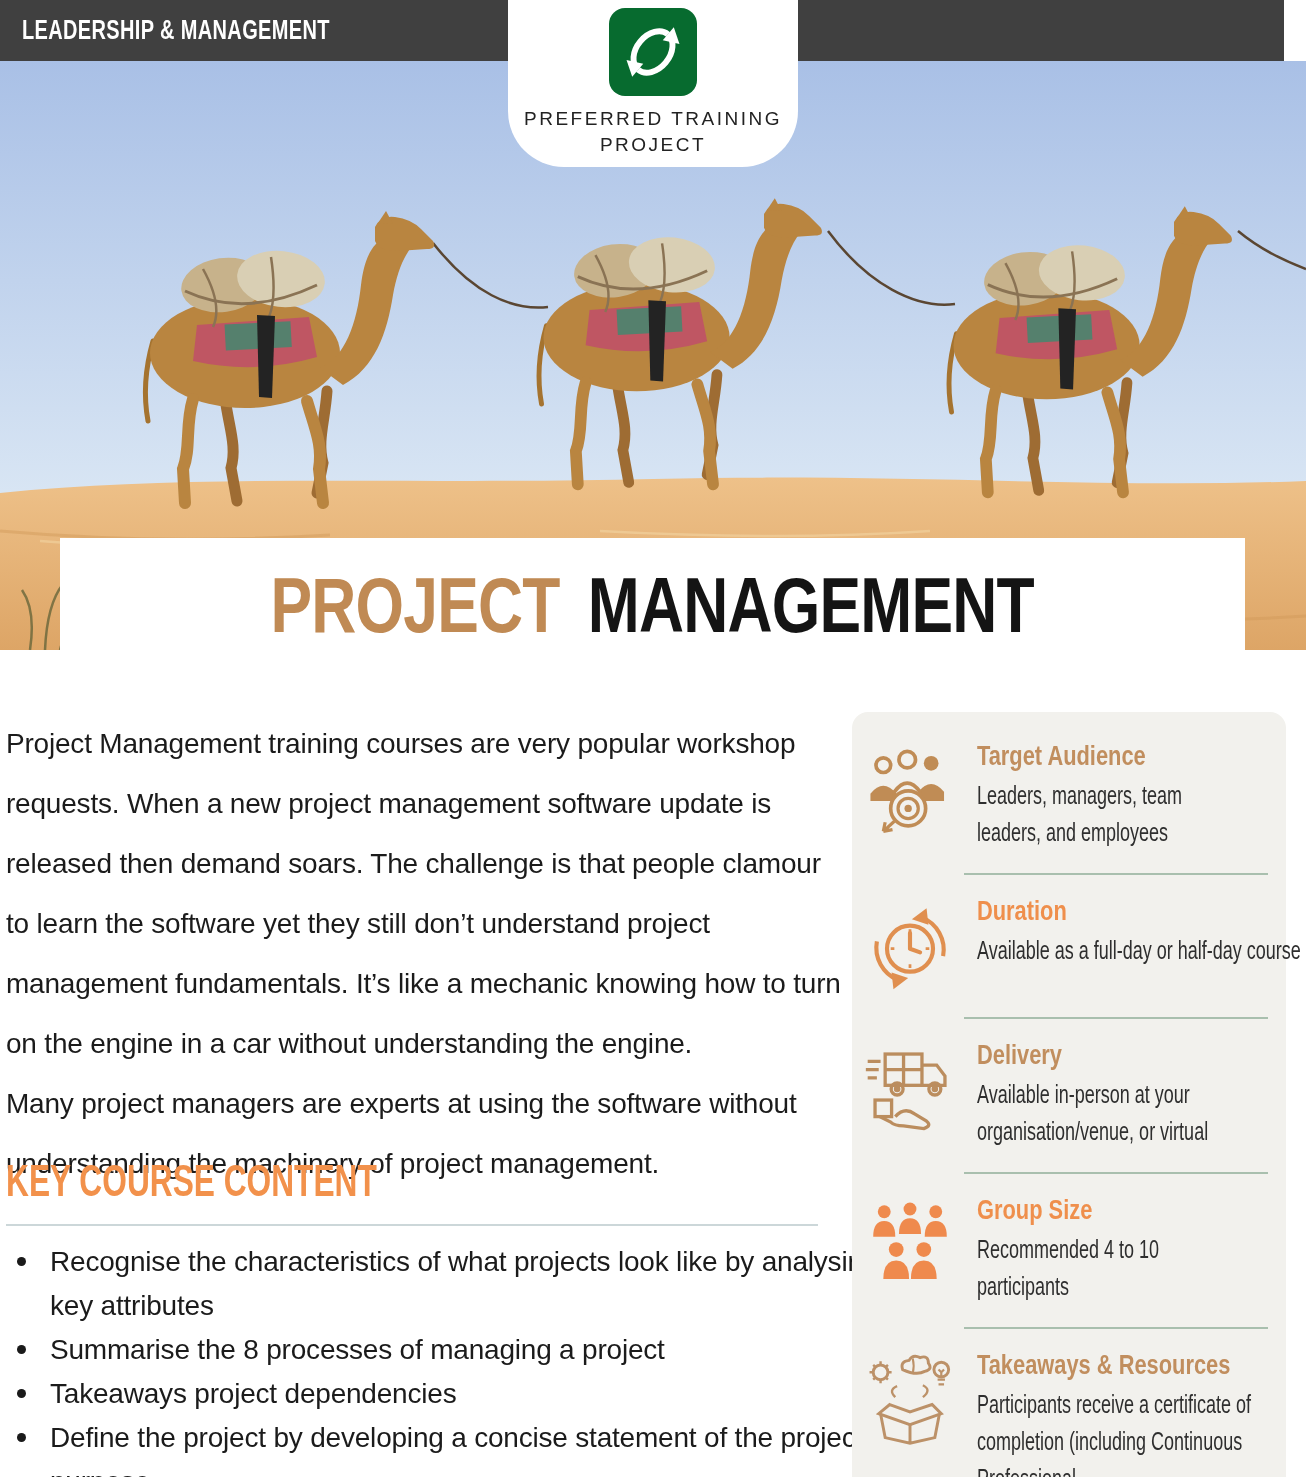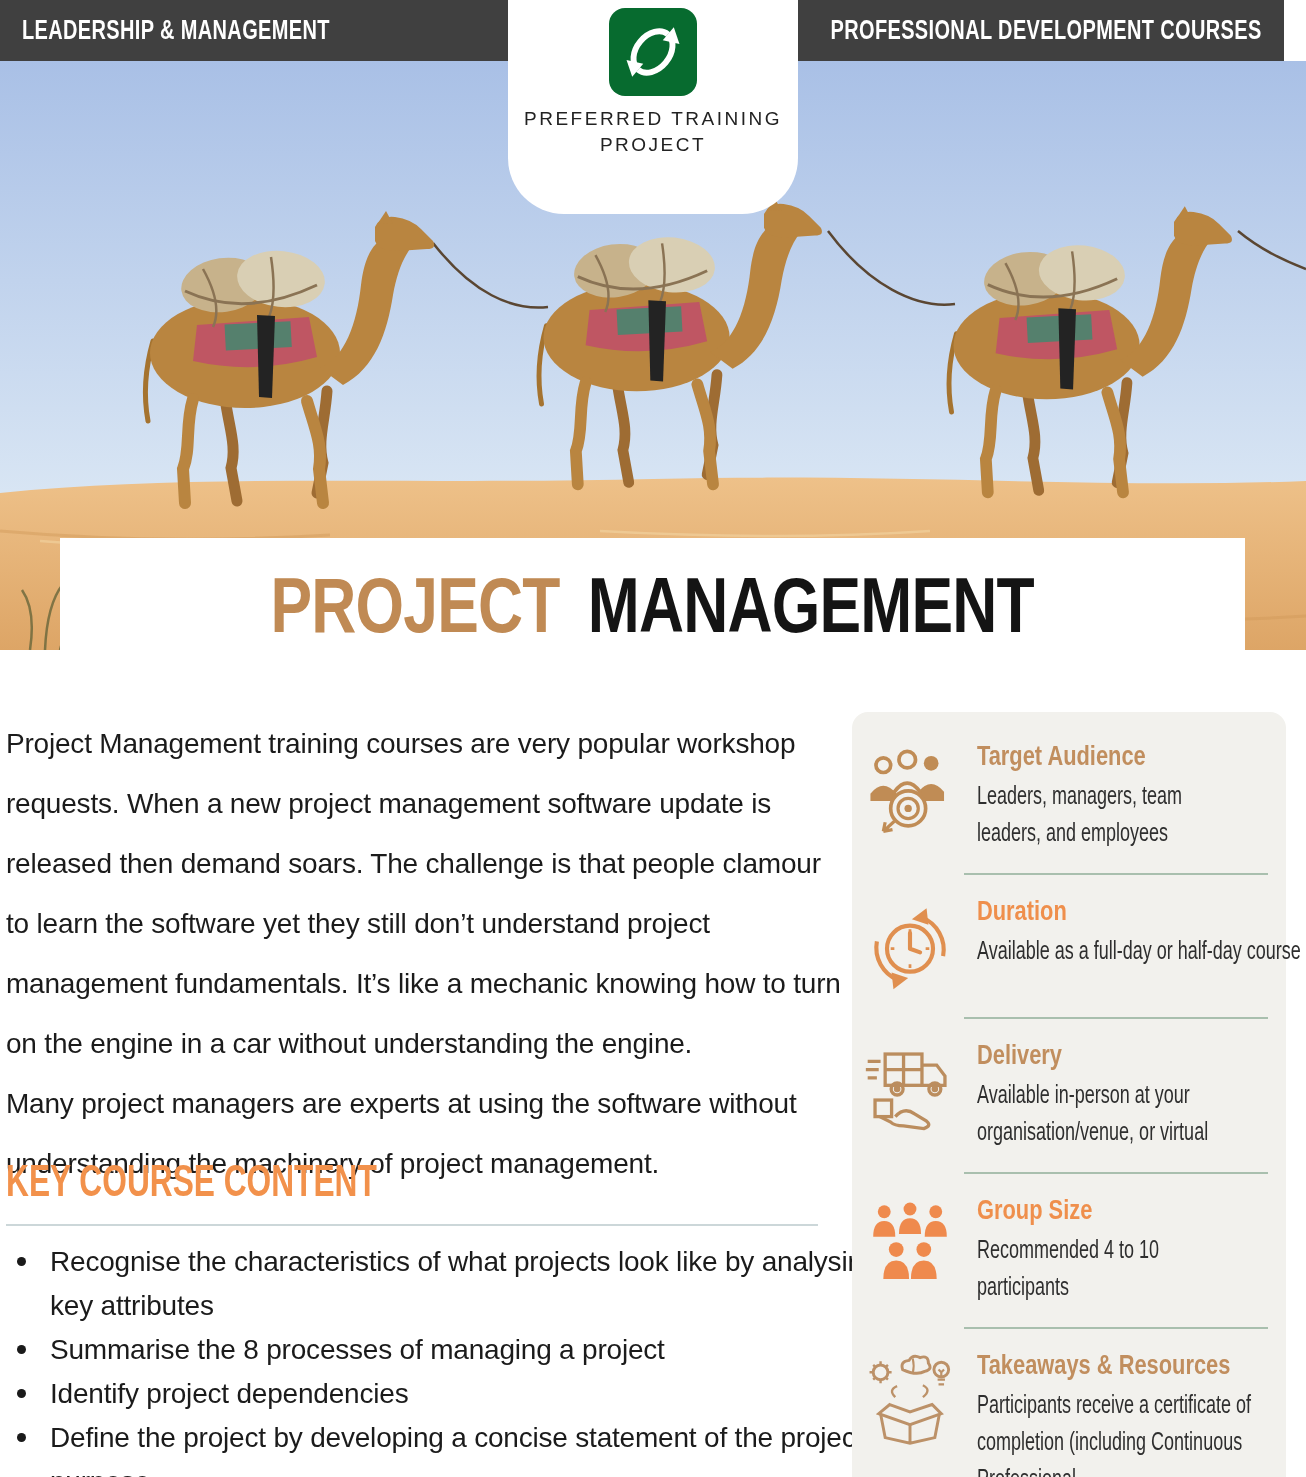--- a/index.html
+++ b/index.html
@@ -13,21 +13,21 @@
     position:absolute; left:0; top:0; width:1284px; height:61px;
     background:#404040; z-index:2;
     display:flex; align-items:center; justify-content:space-between;
     padding:0 22px;
   }
   .topbar-label { color:#fff; font-size:27px; font-weight:800; letter-spacing:.5px; white-space:nowrap; }
   .cx-l { display:inline-block; transform:scaleX(.74); transform-origin:0 50%; }
   .cx-r { display:inline-block; transform:scaleX(.74); transform-origin:100% 50%; }
   
   .logo-card {
-    position:absolute; left:508px; top:0; width:290px; height:214px;
+    position:absolute; left:508px; top:0; width:290px; height:167px;
     background:#fff; border-radius:0 0 56px 56px; z-index:5;
     display:flex; flex-direction:column; align-items:center;
   }
   .logo-square {
     margin-top:8px; width:88px; height:88px; background:#076b2f; border-radius:16px;
     display:flex; align-items:center; justify-content:center;
   }
   .logo-text { margin-top:10px; text-align:center; font-size:19px; letter-spacing:2.5px;
     color:#222; line-height:26px; font-weight:500; }
   
@@ -77,21 +77,20 @@
   .w-mid p { width:435px; }
   .side-divider { height:2px; background:#a9bfae; margin:22px 18px 0 112px; }
 </style>
 </head>
 <body>
 
 <div class="page">
 
   <header class="topbar">
     <span class="topbar-label"><span class="cx-l">LEADERSHIP &amp; MANAGEMENT</span></span>
-    <span class="topbar-label"><span class="cx-r">PROFESSIONAL DEVELOPMENT COURSES</span></span>
   </header>
 
   <div class="logo-card">
     <div class="logo-square">
       <svg width="66" height="66" viewBox="0 0 100 100">
         <g transform="rotate(40 50 50)">
           <path d="M50,15 A25,35 0 0 1 50,85" stroke="#fff" stroke-width="9" fill="none"></path>
           <path d="M50,85 A25,35 0 0 1 50,15" stroke="#fff" stroke-width="9" fill="none"></path>
           <polygon points="50,99 27,85 50,73" fill="#fff"></polygon>
           <polygon points="50,1 73,15 50,27" fill="#fff"></polygon>
@@ -156,21 +155,21 @@
     <p>Project Management training courses are very popular workshop requests. When a new project management software update is released then demand soars. The challenge is that people clamour to learn the software yet they still don’t understand project management fundamentals. It’s like a mechanic knowing how to turn on the engine in a car without understanding the engine.</p>
     <p>Many project managers are experts at using the software without understanding the machinery of project management.</p>
   </div>
 
   <h2 class="key-heading"><span>KEY COURSE CONTENT</span></h2>
   <div class="rule"></div>
 
   <ul class="bullets">
     <li>Recognise the characteristics of what projects look like by analysing key attributes</li>
     <li>Summarise the 8 processes of managing a project</li>
-    <li>Identify project dependencies</li>
+    <li>Takeaways project dependencies</li>
     <li>Define the project by developing a concise statement of the project’s purpose</li>
   </ul>
 
   <aside class="sidebar">
 
     <section class="side-section t-tan w-narrow">
       <div class="side-icon">
         <svg width="92" height="92" viewBox="0 0 100 100" fill="none" stroke="#c08c55" stroke-width="4">
           <circle cx="21" cy="23" r="8"></circle>
           <circle cx="47" cy="17" r="9"></circle>

